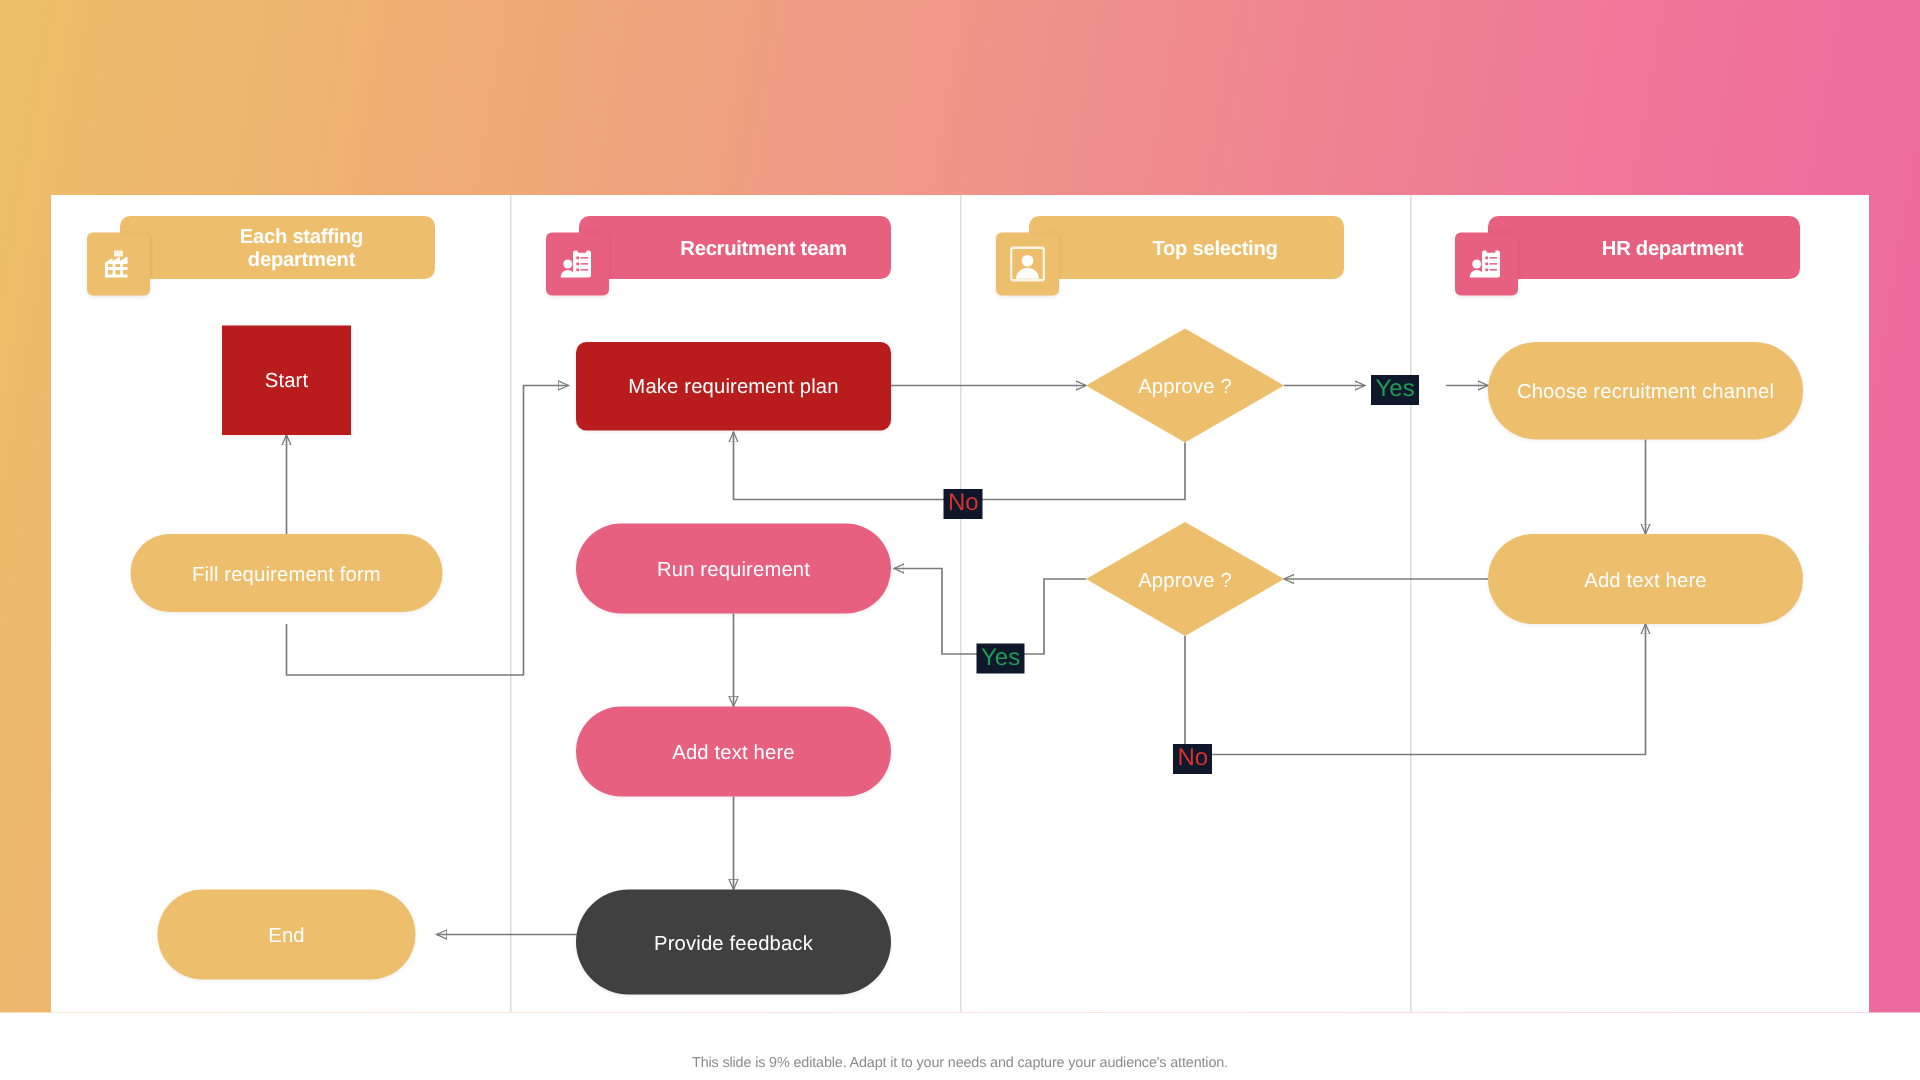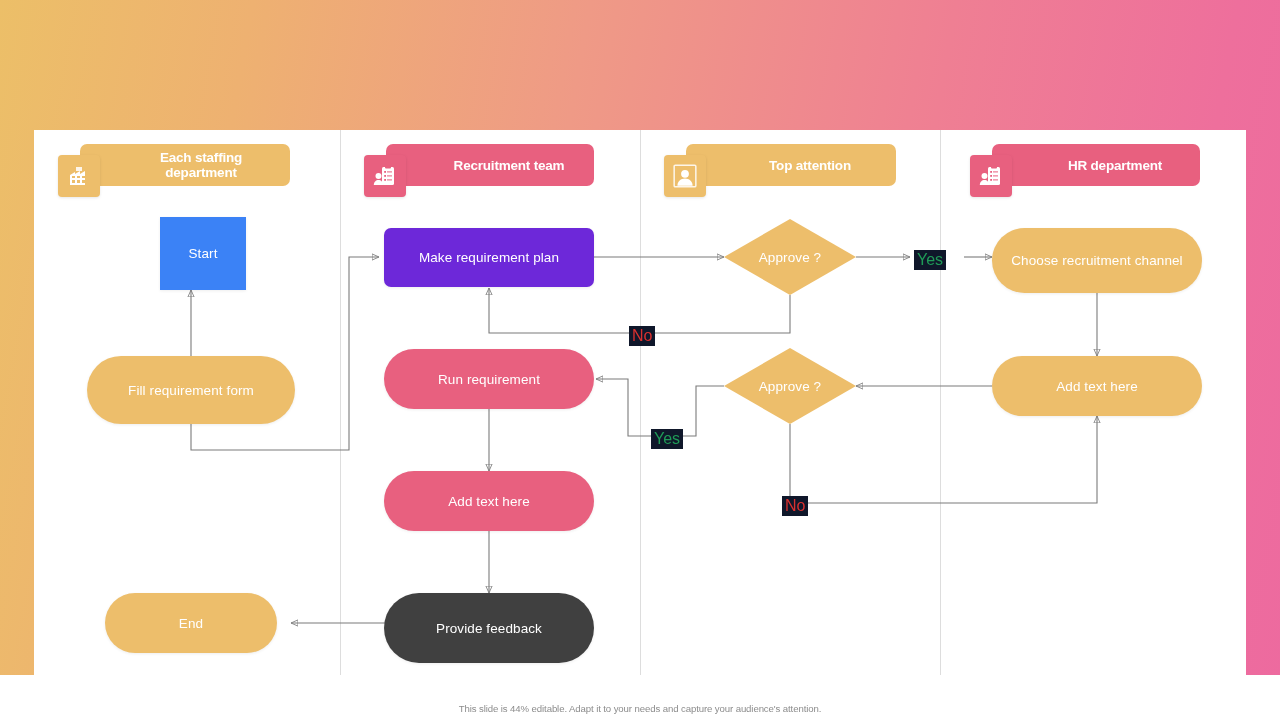--- a/index.html
+++ b/index.html
@@ -249,48 +249,48 @@
     </div>
 
     <div class="lane-badge" style="left:652px; top:14px; width:210px; background:#edbe6b;">
       <span class="badge-icon" style="background:#edbe6b;">
         <svg width="26" height="26" viewBox="0 0 24 24">
           <rect x="2" y="2" width="20" height="20" rx="1" fill="none" stroke="#ffffff" stroke-width="1.4" opacity="0.85"></rect>
           <circle cx="12" cy="10" r="3.6" fill="#ffffff"></circle>
           <path d="M5 21c0-4 3.2-6.6 7-6.6s7 2.6 7 6.6H5z" fill="#ffffff"></path>
         </svg>
       </span>
-      <span class="lbl">Top attention</span>
+      <span class="lbl">Top selecting</span>
     </div>
 
     <div class="lane-badge" style="left:958px; top:14px; width:208px; background:#e8607f;">
       <span class="badge-icon" style="background:#e8607f;">
         <svg width="24" height="24" viewBox="0 0 24 24" fill="#ffffff">
           <rect x="9" y="3" width="12" height="18" rx="1.5"></rect>
           <rect x="12" y="1.5" width="6" height="3" rx="1" fill="#e8607f"></rect>
           <rect x="11.2" y="7" width="1.8" height="1.8" fill="#e8607f"></rect>
           <rect x="11.2" y="11" width="1.8" height="1.8" fill="#e8607f"></rect>
           <rect x="11.2" y="15" width="1.8" height="1.8" fill="#e8607f"></rect>
           <rect x="14" y="7.4" width="5" height="1" fill="#e8607f"></rect>
           <rect x="14" y="11.4" width="5" height="1" fill="#e8607f"></rect>
           <rect x="14" y="15.4" width="5" height="1" fill="#e8607f"></rect>
           <circle cx="5.5" cy="12" r="3"></circle>
           <path d="M0.8 21c0-3 2.1-5 4.7-5s4.7 2 4.7 5H0.8z"></path>
         </svg>
       </span>
       <span class="lbl">HR department</span>
     </div>
 
-    <div class="node rect" style="left:114px; top:87px; width:86px; height:73px; background:#3b82f6;margin-left:12px;">Start</div>
-
-    <div class="node pill" style="left:53px; top:226px; width:208px; height:68px; background:#edbe6b;text-align:center;">Fill requirement form</div>
+    <div class="node rect" style="left:114px; top:87px; width:86px; height:73px; background:#b91c1c;">Start</div>
+
+    <div class="node pill" style="left:53px; top:226px; width:208px; height:52px; background:#edbe6b;text-align:center;">Fill requirement form</div>
 
     <div class="node pill" style="left:71px; top:463px; width:172px; height:60px; background:#edbe6b;">End</div>
 
-    <div class="node round" style="left:350px; top:98px; width:210px; height:59px; background:#6d28d9;">Make requirement plan</div>
+    <div class="node round" style="left:350px; top:98px; width:210px; height:59px; background:#b91c1c;">Make requirement plan</div>
 
     <div class="node pill" style="left:350px; top:219px; width:210px; height:60px; background:#e8607f;">Run requirement</div>
 
     <div class="node pill" style="left:350px; top:341px; width:210px; height:60px; background:#e8607f;">Add text here</div>
 
     <div class="node pill" style="left:350px; top:463px; width:210px; height:70px; background:#404040;">Provide feedback</div>
 
     <div class="diamond" style="left:690px; top:89px; width:132px; height:76px; background:#edbe6b;">Approve ?</div>
 
     <div class="diamond" style="left:690px; top:218px; width:132px; height:76px; background:#edbe6b;">Approve ?</div>
@@ -305,15 +305,15 @@
 
     <div class="edge-label no" style="left:595px; top:196px;">No</div>
 
     <div class="edge-label yes" style="left:617px; top:299px;">Yes</div>
 
     <div class="edge-label no" style="left:748px; top:366px;">No</div>
 
   </div>
 
   <div id="footer-strip"></div>
-  <div id="footer">This slide is 44% editable. Adapt it to your needs and capture your audience's attention.</div>
+  <div id="footer">This slide is 9% editable. Adapt it to your needs and capture your audience's attention.</div>
 
 </div>
 
 </body></html>

